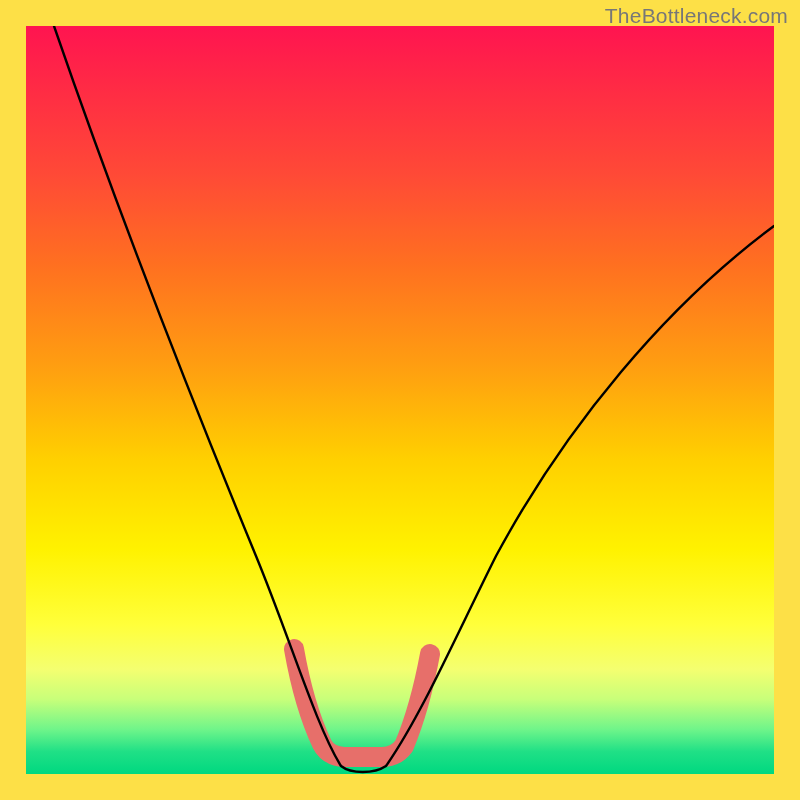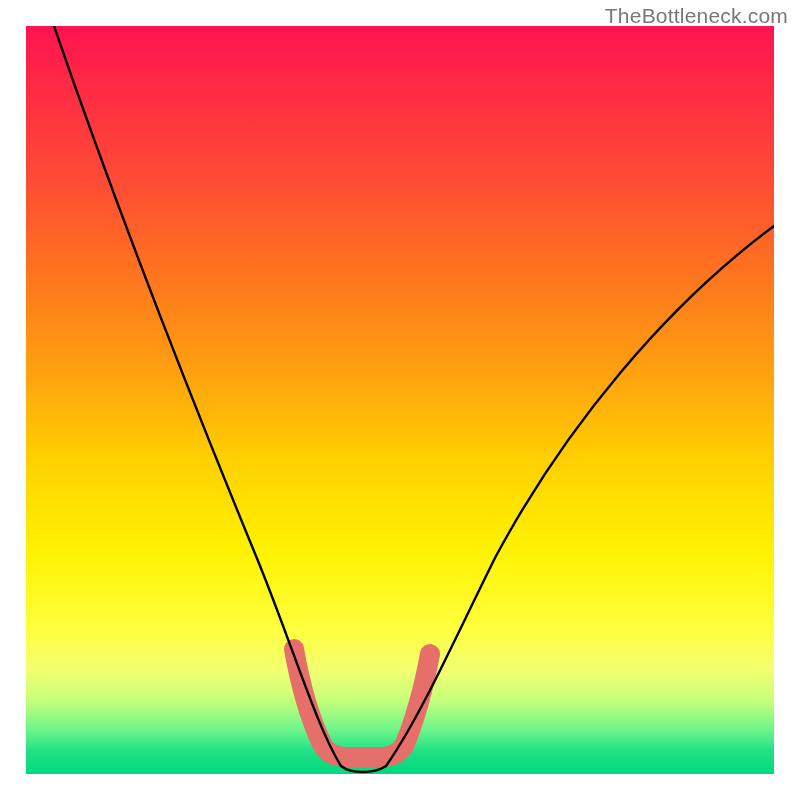--- a/index.html
+++ b/index.html
@@ -8,21 +8,21 @@
     background: #000;
     width: 800px;
     height: 800px;
     overflow: hidden;
     font-family: Arial, Helvetica, sans-serif;
   }
   .outer-frame {
     position: relative;
     width: 800px;
     height: 800px;
-    background: #ffffff;
+    background: #fde047;
   }
   .plot-area {
     position: absolute;
     left: 26px;
     top: 26px;
     width: 748px;
     height: 748px;
     
     background: linear-gradient(
       to bottom,

